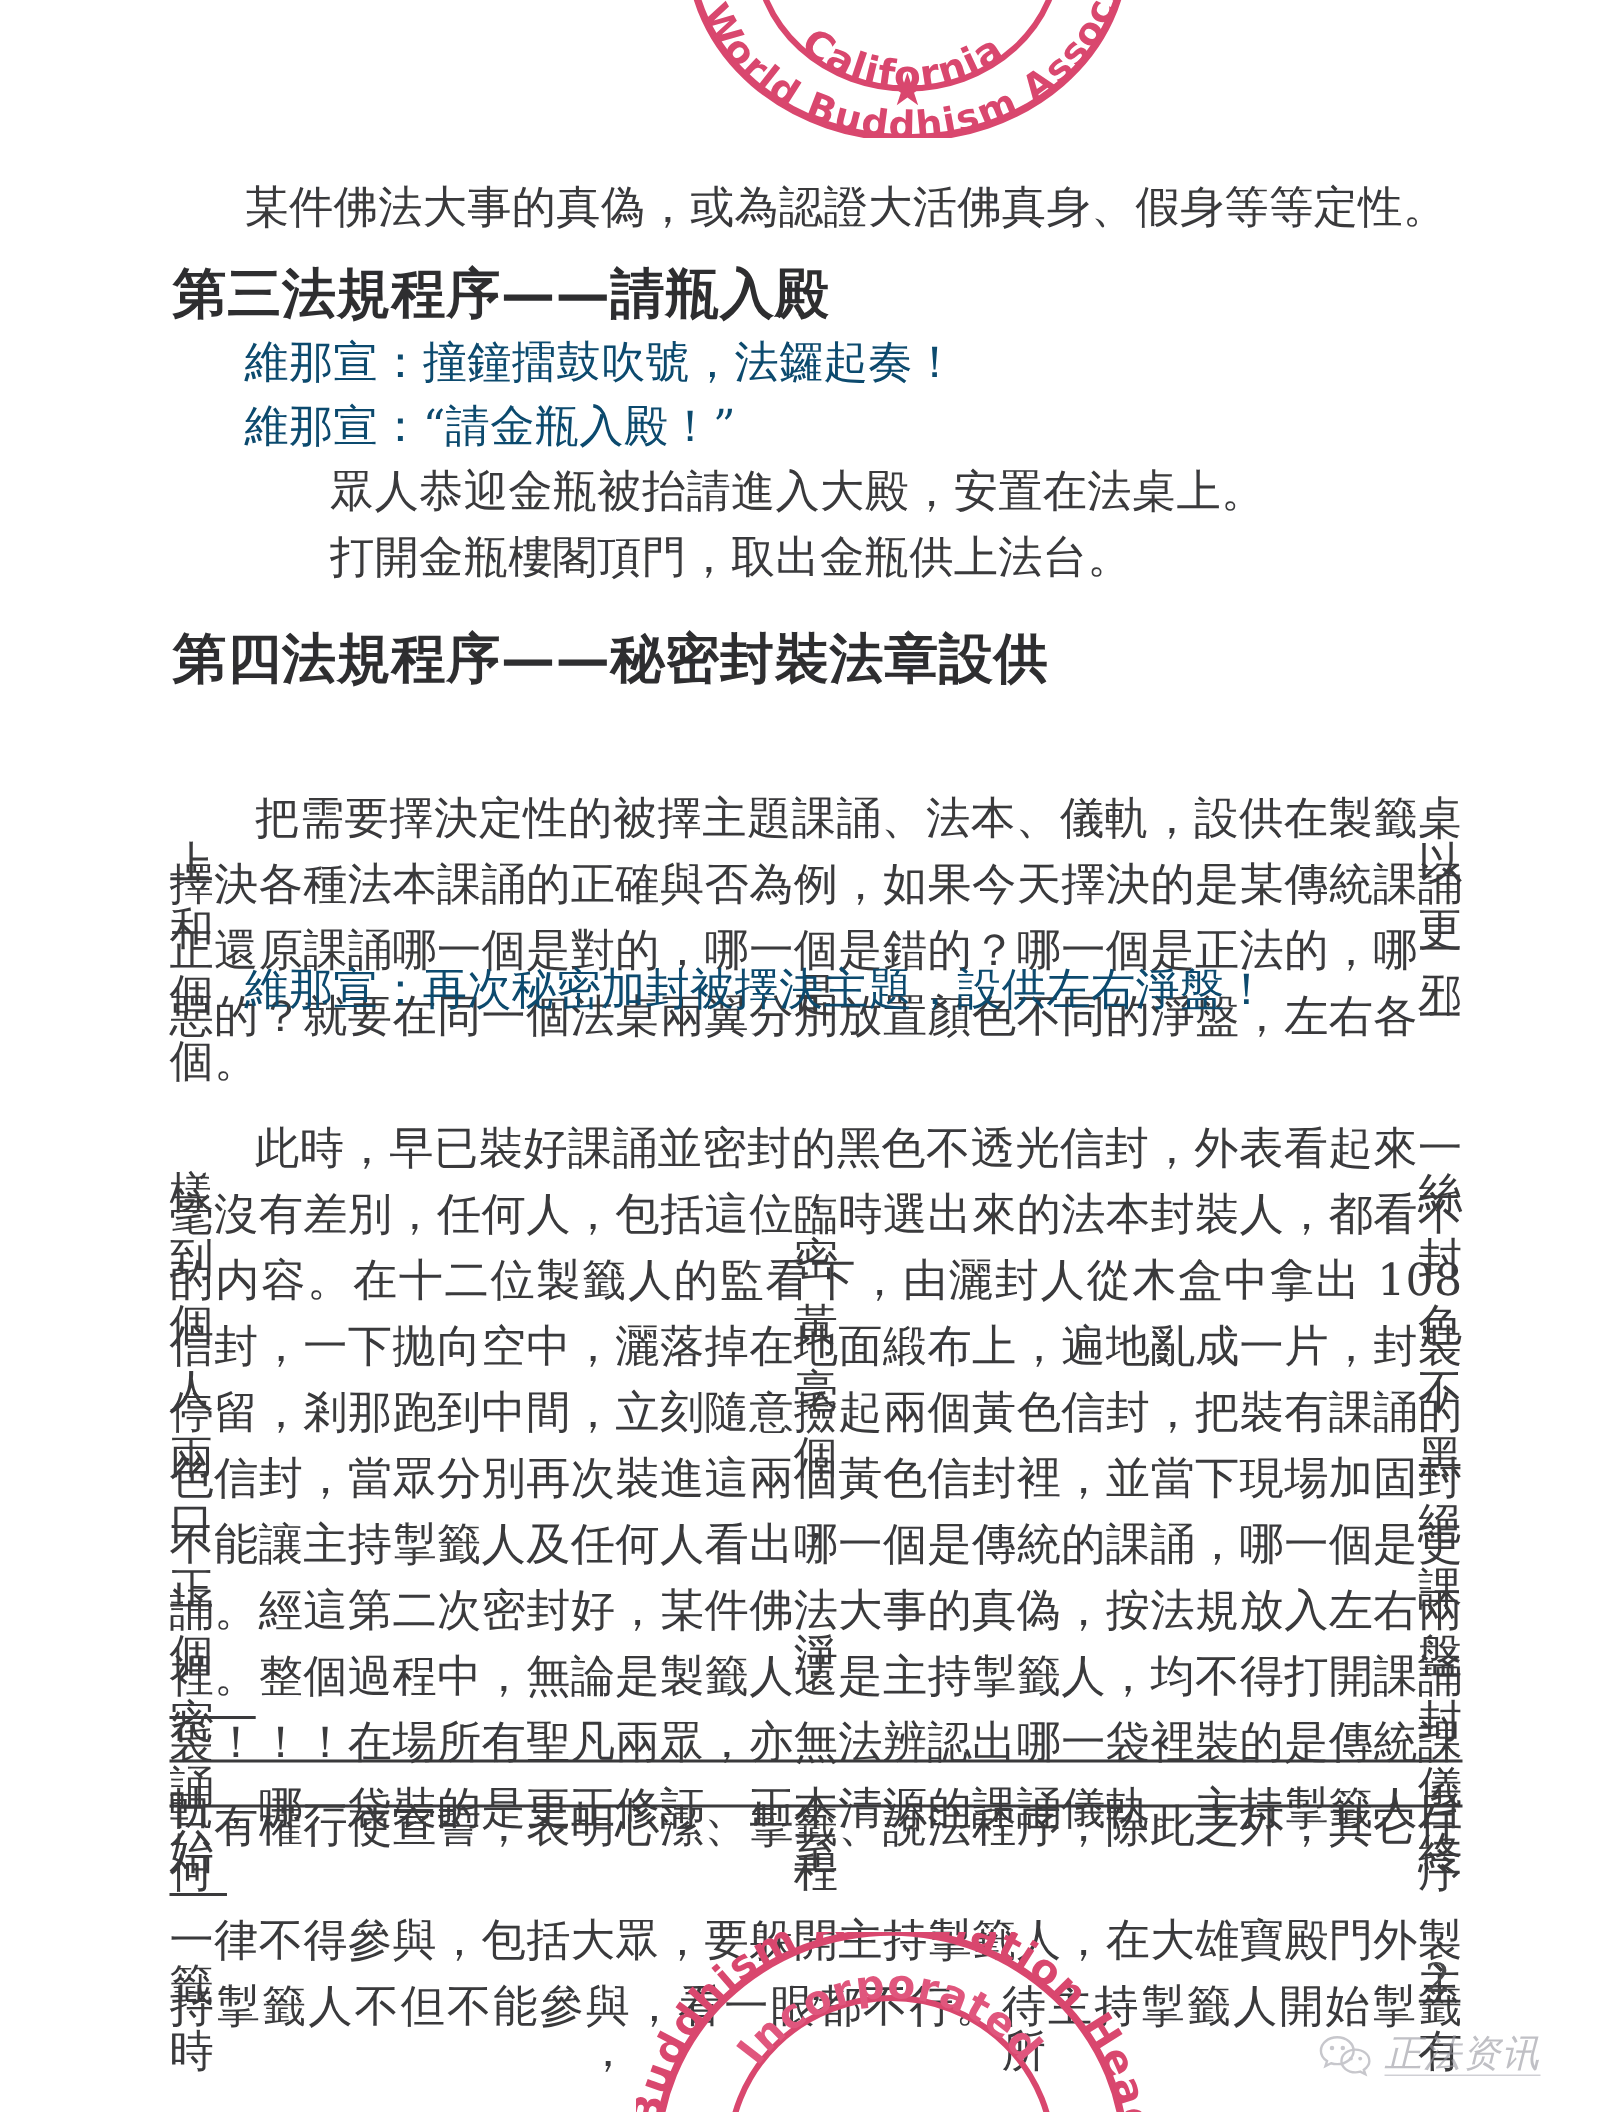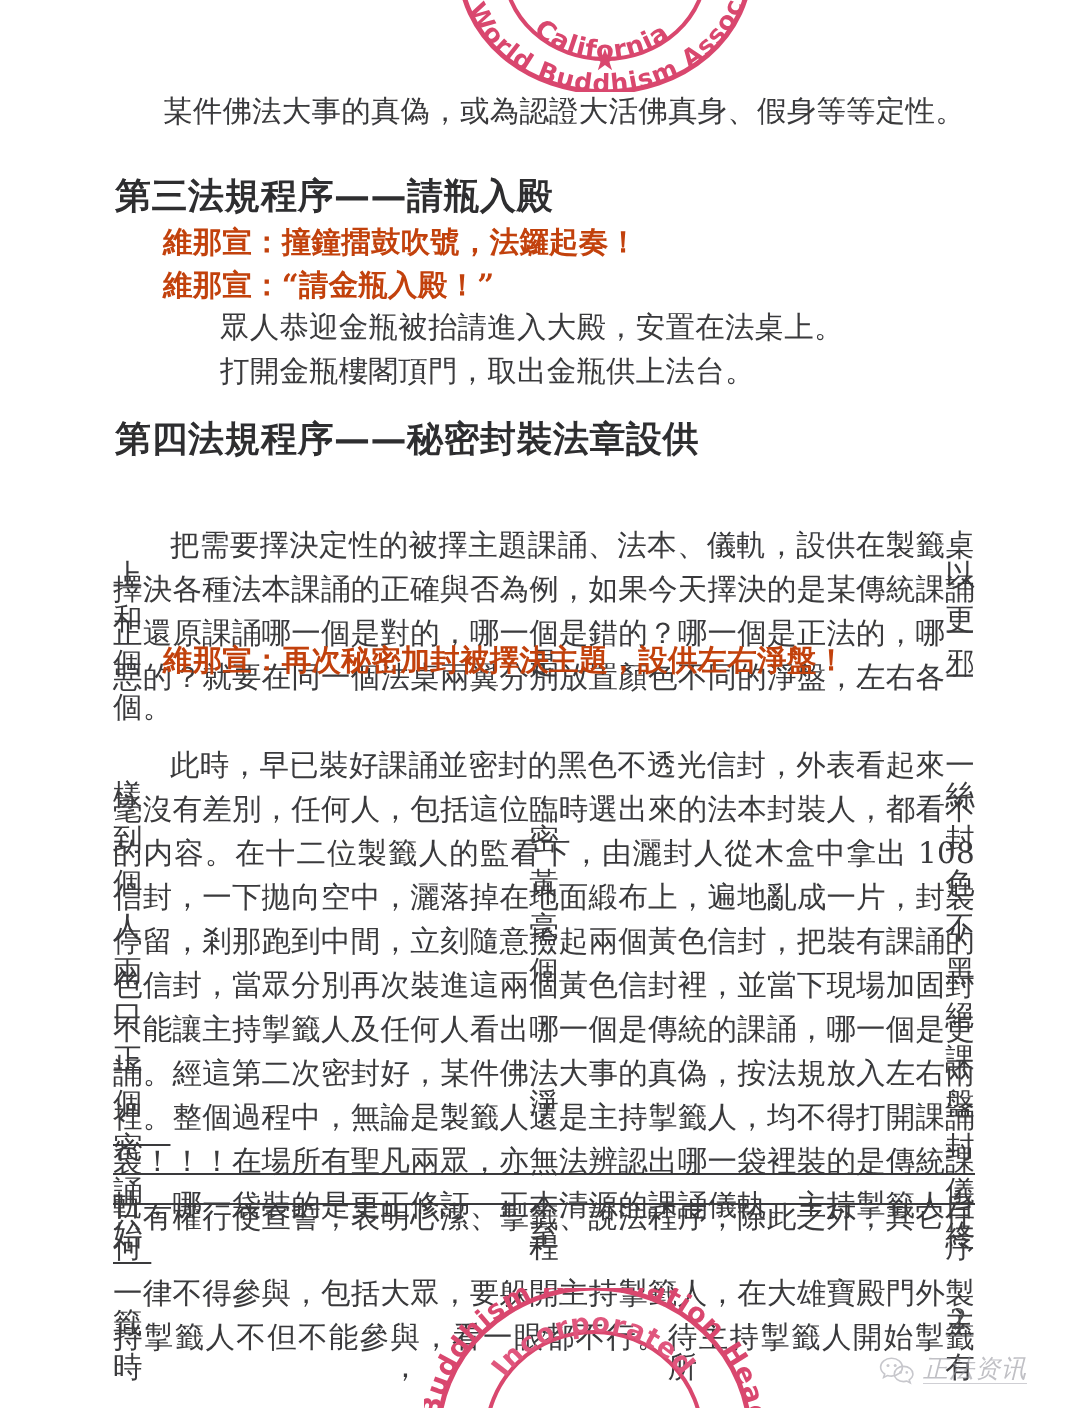--- a/index.html
+++ b/index.html
@@ -58,22 +58,22 @@
   }
 
   .heading {
     font-weight: bold;
     font-size: 36px;
     color: #2e2e30;
     letter-spacing: 0.5px;
   }
 
   .bold {
-    font-weight: bold;
-    color: #c2410c;
+    font-weight: normal;
+    color: #0c4a6e;
   }
 
   
   .just {
     display: block;
     width: 862px;
     white-space: normal;
     text-align: justify;
     text-align-last: justify;
     word-break: break-all;
@@ -136,21 +136,21 @@
       </text>
       <text font-family="'DejaVu Sans','Liberation Sans',sans-serif" font-size="26" font-weight="bold" fill="#d9476e" letter-spacing="0.8">
         <textPath href="#topInnerArc" startOffset="24%" side="left">California</textPath>
       </text>
       <text x="159" y="228" text-anchor="middle" font-size="30" fill="#d9476e" font-family="'DejaVu Sans','Liberation Sans',sans-serif">★</text>
     </svg>
   </div>
 
   <div class="doc">
 
-    <div class="line" style="left:163px; top:97px;">某件佛法大事的真偽，或為認證大活佛真身、假身等等定性。</div>
+    <div class="line" style="left:163px; top:124px;">某件佛法大事的真偽，或為認證大活佛真身、假身等等定性。</div>
 
     <div class="line heading" style="left:115px; top:178px;">第三法規程序——請瓶入殿</div>
 
     <div class="line bold" style="left:163px; top:227px;">維那宣：撞鐘擂鼓吹號，法鑼起奏！</div>
 
     <div class="line bold" style="left:163px; top:270px;">維那宣：“請金瓶入殿！”</div>
 
     <div class="line" style="left:220px; top:313px;">眾人恭迎金瓶被抬請進入大殿，安置在法桌上。</div>
 
     <div class="line" style="left:220px; top:357px;">打開金瓶樓閣頂門，取出金瓶供上法台。</div>

